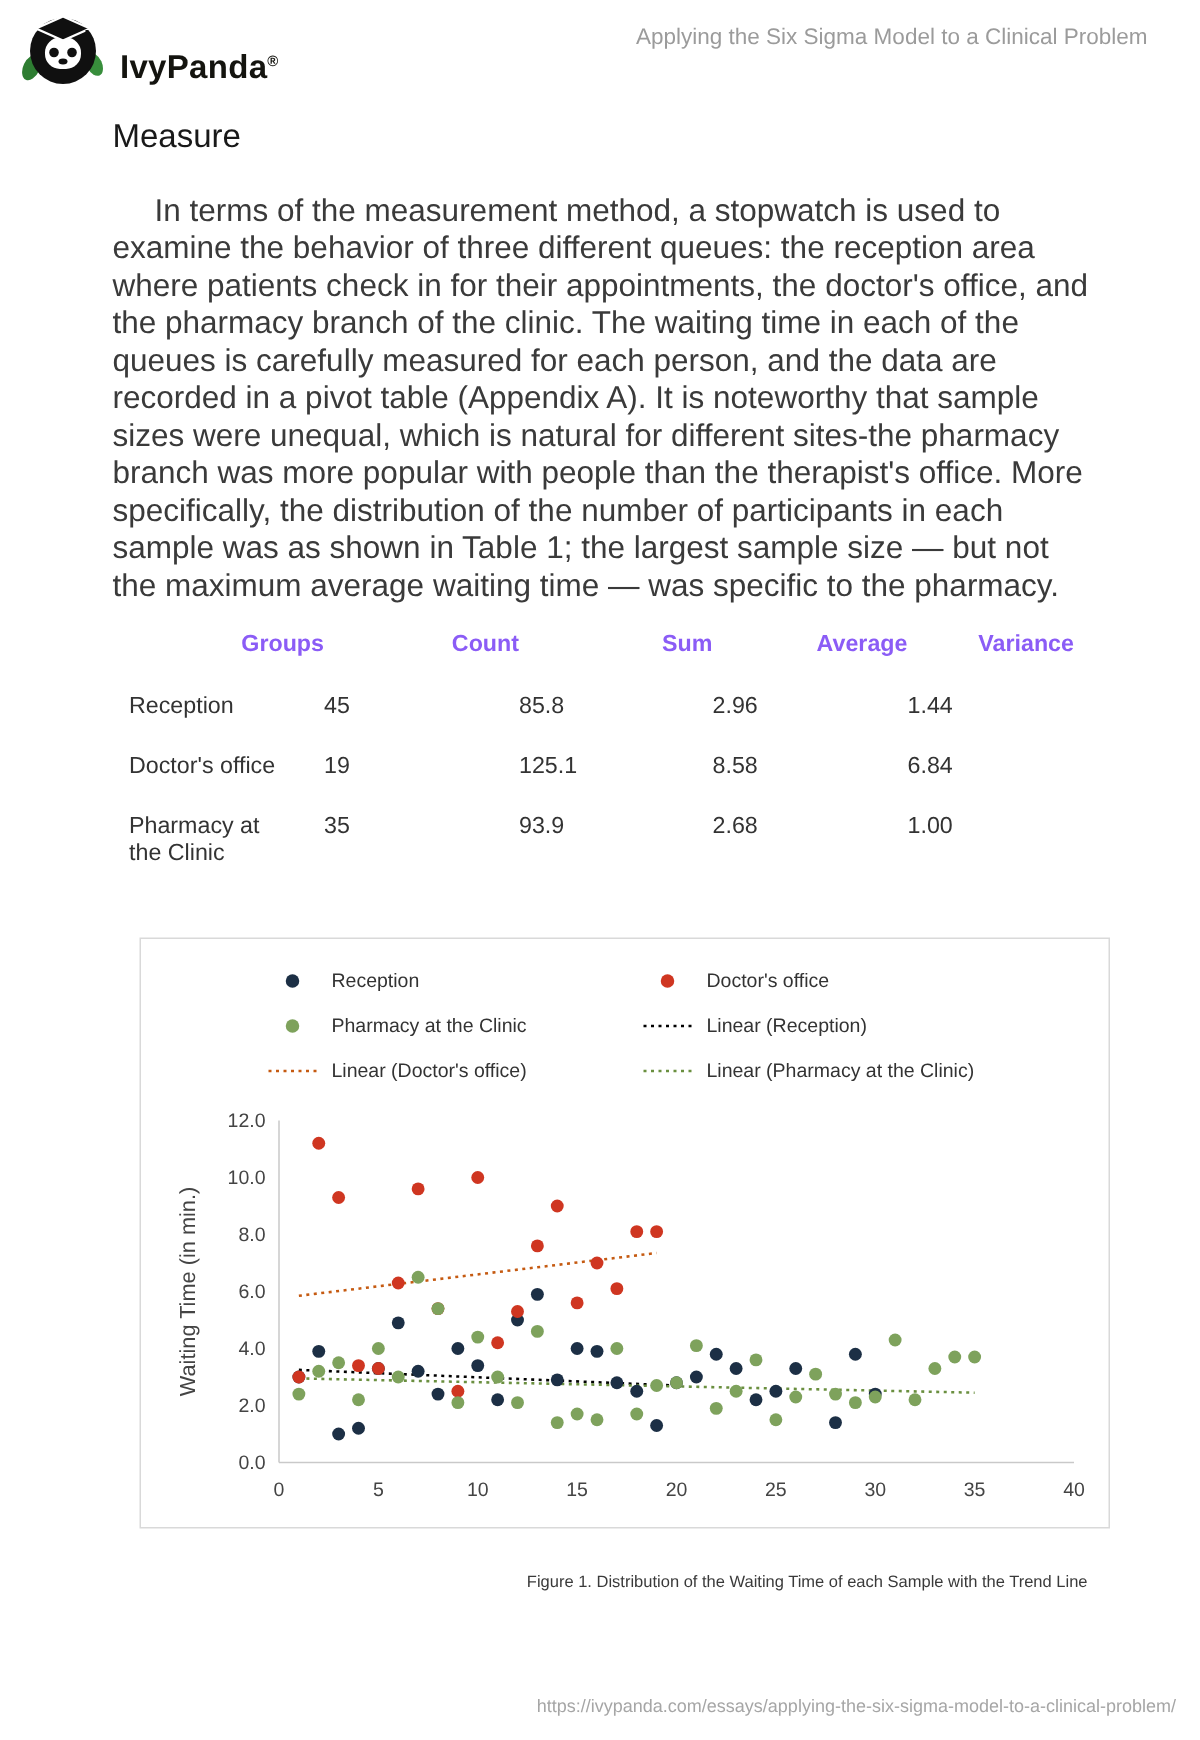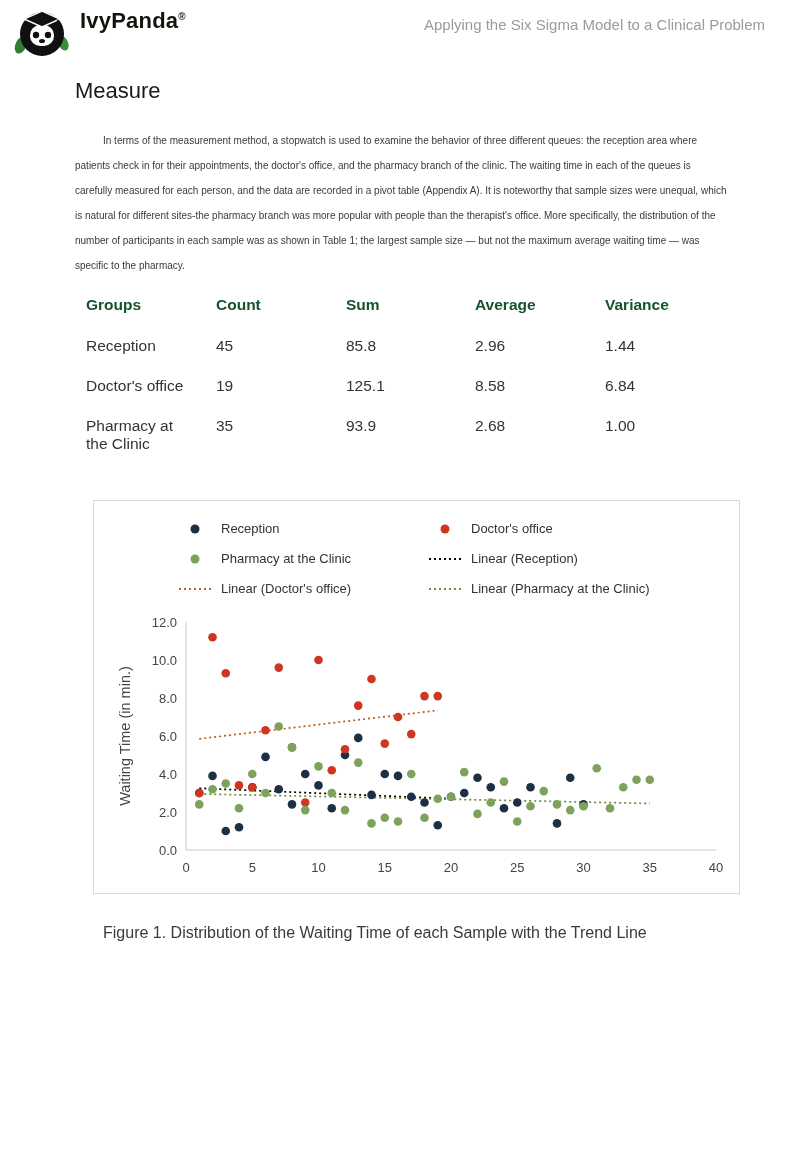--- a/index.html
+++ b/index.html
@@ -1,44 +1,44 @@
 <!DOCTYPE html>
 <html><head>
 <meta charset="utf-8">
 <style>
   * { margin:0; padding:0; box-sizing:border-box; }
   html,body { background:#ffffff; }
   body { font-family:"Liberation Sans", sans-serif; }
   .page { width:800px; height:1160px; background:#ffffff; position:relative; overflow:hidden; }
 
-  .header { position:absolute; top:8px; left:14px; display:flex; align-items:flex-start; gap:10px; }
+  .header { position:absolute; top:8px; left:14px; display:flex; align-items:flex-end; gap:10px; }
   .logo svg { display:block; }
   .brand { font-size:22px; font-weight:bold; color:#14140f; letter-spacing:0.2px; }
   .brand .reg { font-size:10px; vertical-align:super; }
   .doc-title { position:absolute; top:16px; right:35px; font-size:15px; color:#9b9b9b; }
 
   .content { padding:78px 75px 0 75px; }
   h1 { font-size:22px; color:#191919; margin:0 0 24px 0; font-weight:normal; }
-  .para { font-size:10px; line-height:25px; color:#3a3a3a; text-indent:28px; width:655px; }
+  .para { font-size:21px; line-height:25px; color:#3a3a3a; text-indent:28px; width:655px; }
 
   .tbl-caption { font-style:italic; font-size:15.5px; color:#3a3a3a; margin:20px 0 4px 28px; }
 
   table.stats { border-collapse:collapse; margin:6px 0 0 11px; table-layout:fixed; }
-  table.stats th { text-align:left; font-size:15.5px; color:#14532d; font-weight:bold; padding:12px 0; }
+  table.stats th { text-align:right; font-size:15.5px; color:#8b5cf6; font-weight:bold; padding:12px 0; }
   table.stats td { text-align:left; font-size:15.5px; color:#333333; padding:11px 0; vertical-align:top; }
   .col-0 { width:130px; } .col-1 { width:130px; } .col-2 { width:129px; }
   .col-3 { width:130px;margin-left:20px; } .col-4 { width:111px; }
   td .wrapcell { max-width:100px; }
 
   .chart-box { margin:36px 0 0 18px; width:647px; height:394px; border:1px solid #d9d9d9; background:#ffffff; }
   svg .tick { font-size:13px; fill:#444444; font-family:"Liberation Sans", sans-serif; }
   svg .legend-text { font-size:13px; fill:#333333; font-family:"Liberation Sans", sans-serif; }
   svg .axis-label { font-size:14.5px; fill:#444444; font-family:"Liberation Sans", sans-serif; }
 
-  .fig-caption { margin:30px 0 0 28px; font-size:16px; color:#3a3a3a; }
+  .fig-caption { margin:30px 0 0 28px; font-size:11px; color:#3a3a3a;text-align:right; }
 
   .footer { position:absolute; bottom:16px; right:16px; font-size:12px; color:#a6a6a6; }
 </style>
 </head>
 <body>
 
 <div class="page">
 
   <div class="header">
     <span class="logo">
@@ -231,14 +231,17 @@
             <text x="127" y="92" class="legend-text">Linear (Doctor's office)</text>
             <line x1="335" y1="88" x2="367" y2="88" stroke="#6a8f3f" stroke-width="1.8" stroke-dasharray="2 3"></line>
             <text x="377" y="92" class="legend-text">Linear (Pharmacy at the Clinic)</text>
           </g>
         </svg>
     </figure>
 
     <div class="fig-caption">Figure 1. Distribution of the Waiting Time of each Sample with the Trend Line</div>
   </div>
 
+  <div class="footer">
+    <span>https://ivypanda.com/essays/applying-the-six-sigma-model-to-a-clinical-problem/</span>
+  </div>
 
 </div>
 
 </body></html>

